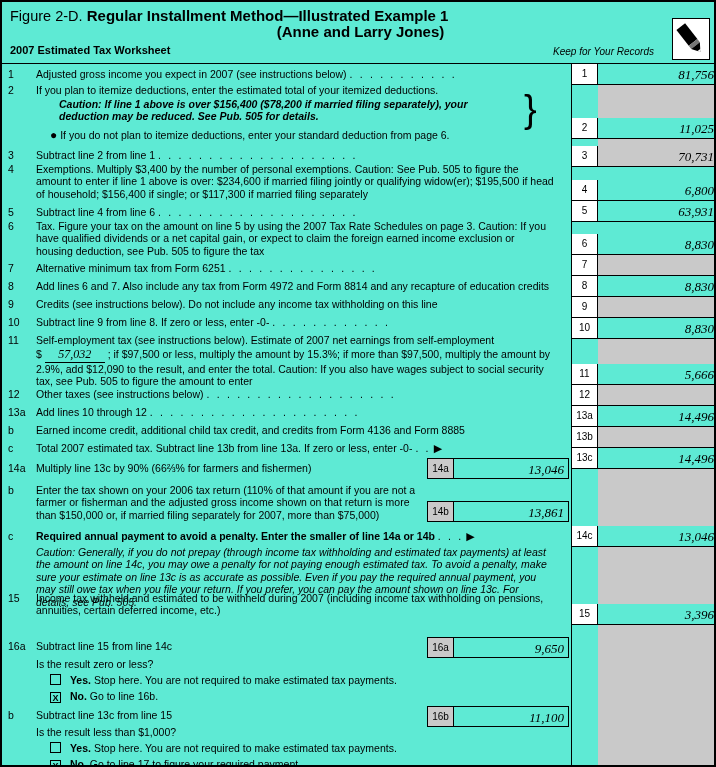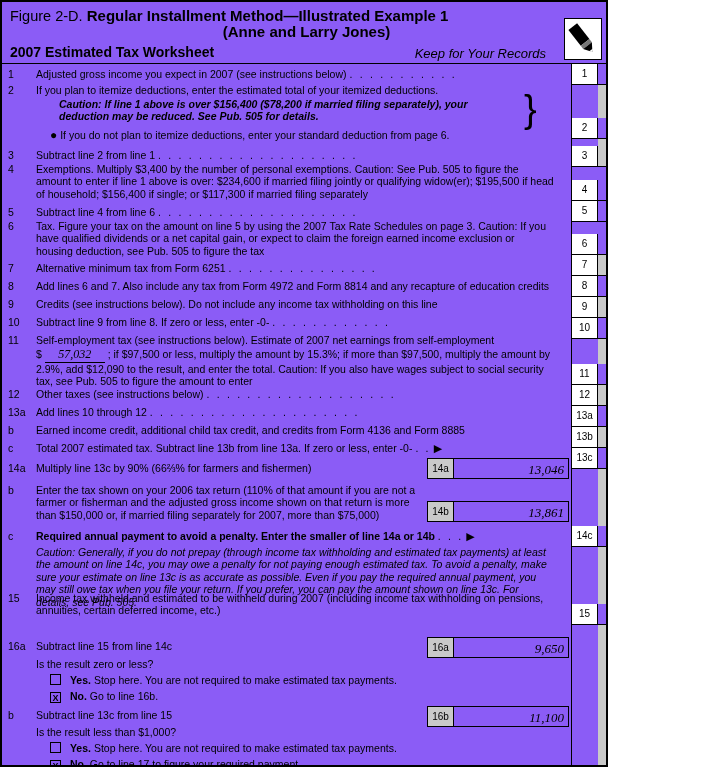--- a/index.html
+++ b/index.html
@@ -7,24 +7,24 @@
   body {
     width: 716px;
     height: 767px;
     background: #ffffff;
     font-family: "Liberation Sans", sans-serif;
     font-size: 10.5px;
     color: #000;
   }
   .page {
     position: relative;
-    width: 608px;
+    width: 716px;
     height: 767px;
     border: 2px solid #000;
-    background: #8b5cf6;
+    background: #5eead4;
     overflow: hidden;
   }
   
   .fig-title {
     padding: 5px 8px 0 8px;
     font-size: 15px;
   }
   .fig-title .lead {
     font-weight: normal;
     font-size: 14.5px;
@@ -43,29 +43,29 @@
   }
   .ws-head {
     position: relative;
     border-bottom: 1.6px solid #000;
     padding: 2px 8px 3px 8px;
     margin-top: 2px;
     height: 22px;
   }
   .ws-head .ws-title {
     font-weight: bold;
-    font-size: 14px;
+    font-size: 11px;
     display: inline-block;
   }
   .ws-head .keep {
     position: absolute;
     right: 60px;
     top: 4px;
     font-style: italic;
-    font-size: 13px;
+    font-size: 10px;
   }
   .pencil-box {
     position: absolute;
     right: 4px;
     top: -24px;
     width: 38px;
     height: 42px;
     border: 1.5px solid #000;
     background: #fff;
   }

